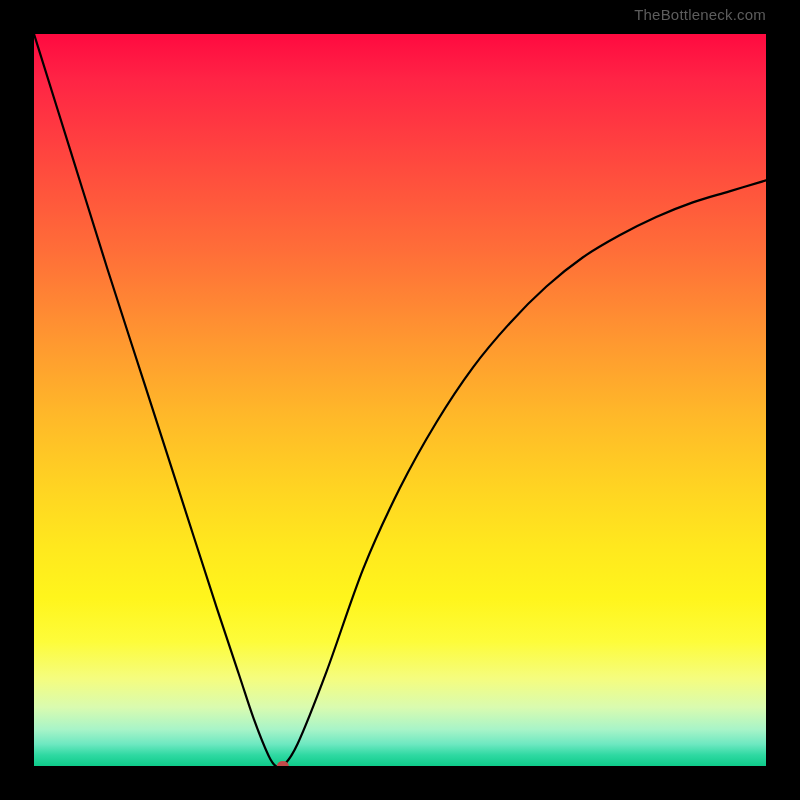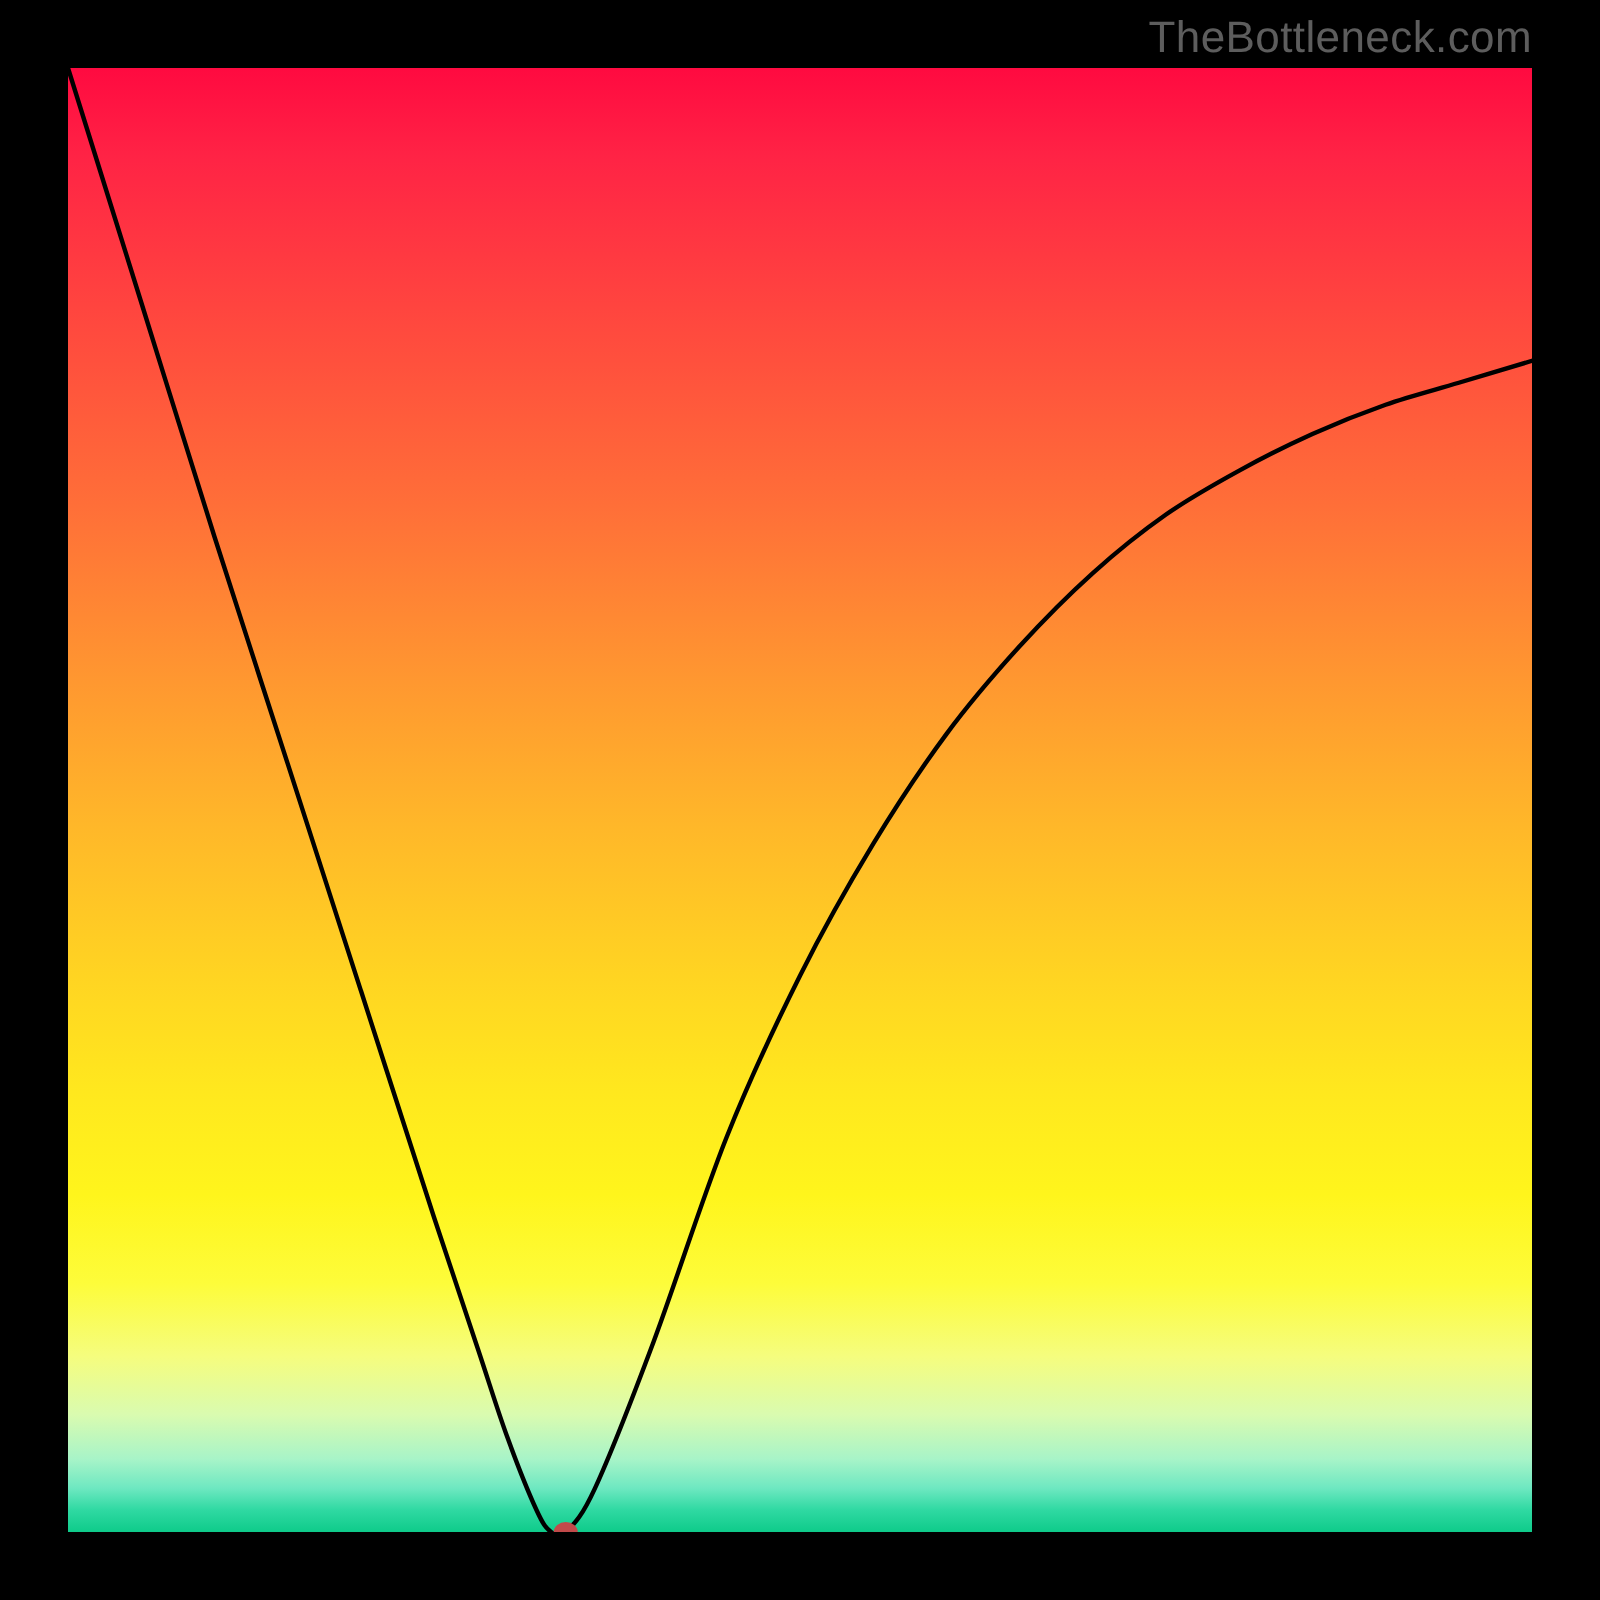--- a/index.html
+++ b/index.html
@@ -56,21 +56,21 @@
     left: 0;
     top: 0;
     width: 100%;
     height: 100%;
   }
   .watermark {
     position: absolute;
     top: 6px;
     right: 34px;
     color: #5d5d5d;
-    font-size: 22px;
+    font-size: 15px;
     font-weight: 500;
     letter-spacing: 0.2px;
     user-select: none;
   }
 </style>
 </head>
 <body>
 
 <div class="frame">
   <div class="plot">

